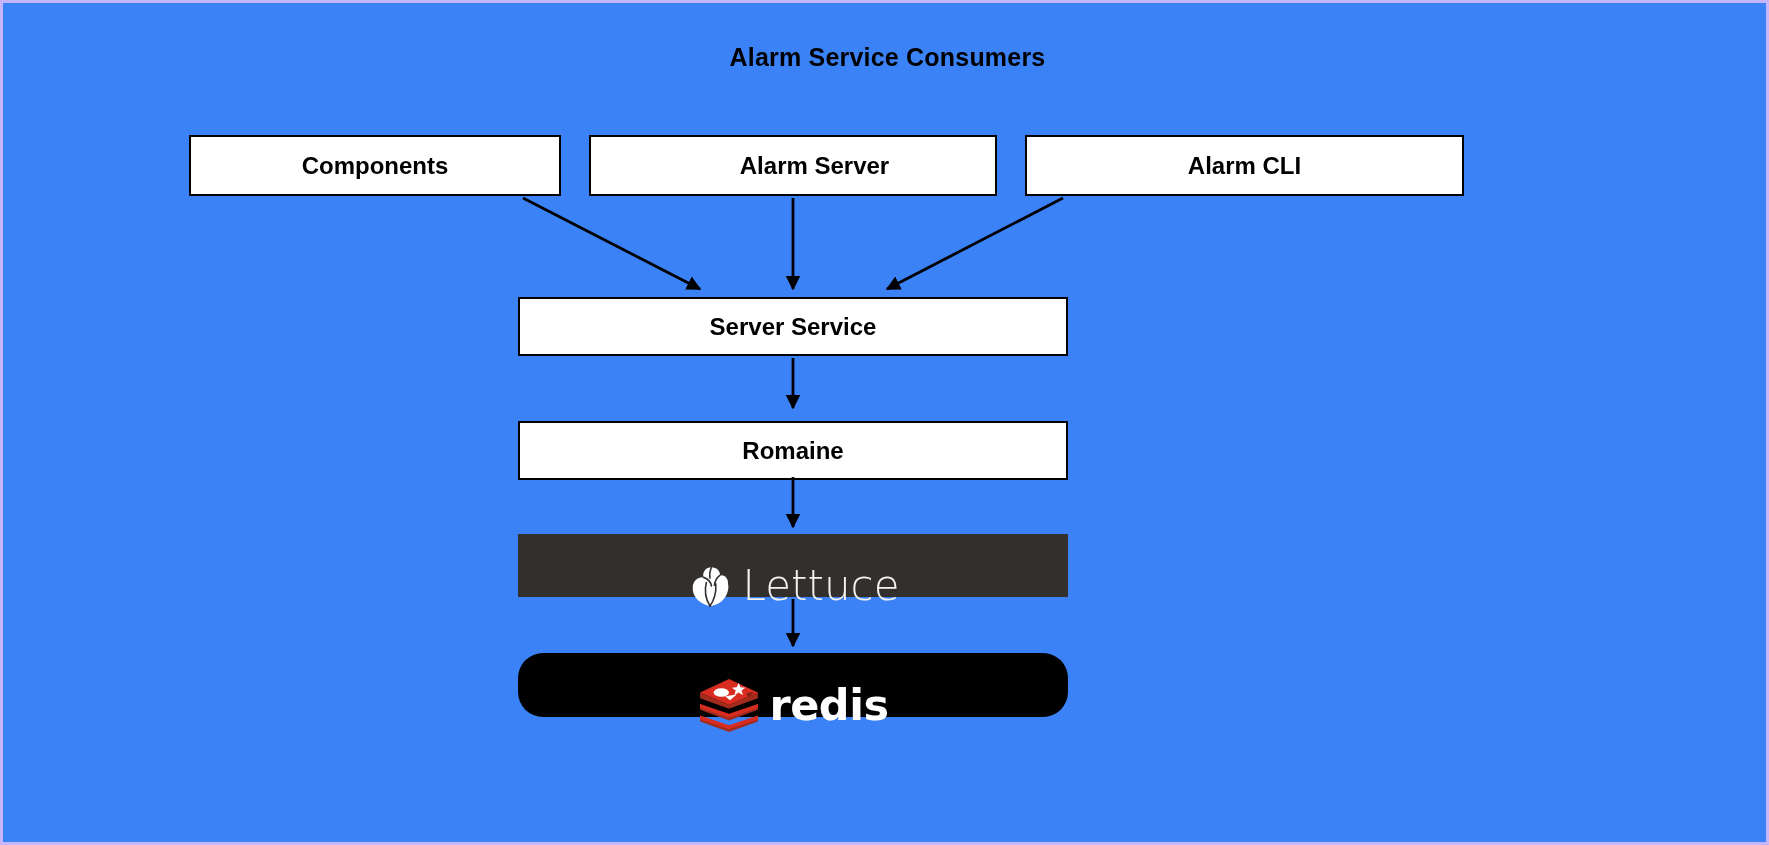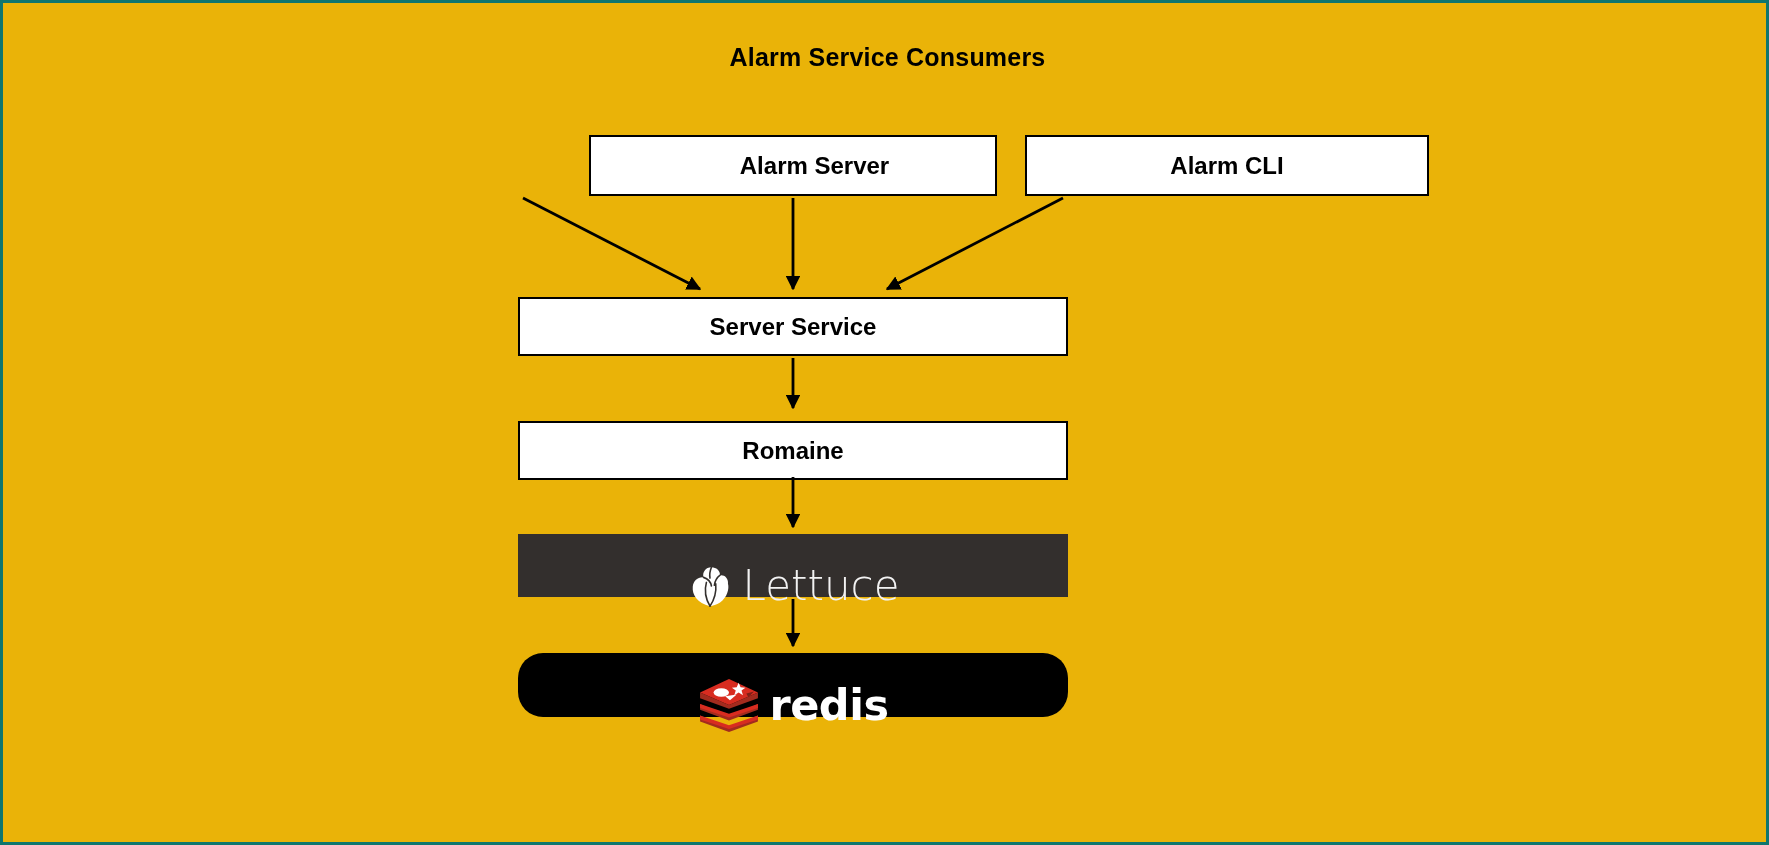--- a/index.html
+++ b/index.html
@@ -11,23 +11,23 @@
     width: 1769px;
     height: 845px;
     font-family: "Liberation Sans", sans-serif;
     overflow: hidden;
   }
 
   #canvas {
     position: relative;
     width: 1769px;
     height: 845px;
-    background: #eab308;
+    background: #3b82f6;
     box-sizing: border-box;
-    border: 3px solid #0f766e;
+    border: 3px solid #c4b5fd;
   }
 
   
   #diagram-title {
     position: absolute;
     left: 0;
     top: 40px;
     width: 1769px;
     text-align: center;
     font-size: 25px;
@@ -49,21 +49,21 @@
   .node-label {
     font-size: 24px;
     font-weight: bold;
     color: #000000;
     line-height: 1;
   }
 
   
   #box-components { left: 186px;  top: 132px; width: 372px; height: 61px; }
   #box-alarm-server { left: 586px; top: 132px; width: 408px; height: 61px; padding-left: 43px; }
-  #box-alarm-cli   { left: 1022px; top: 132px; width: 404px; height: 61px; }
+  #box-alarm-cli   { left: 1022px; top: 132px; width: 439px; height: 61px; }
 
   
   #box-alarm-service { left: 515px; top: 294px; width: 550px; height: 59px; }
   #box-romaine       { left: 515px; top: 418px; width: 550px; height: 59px; }
 
   
   .logo-box {
     position: absolute;
     box-sizing: border-box;
     display: flex;
@@ -112,20 +112,23 @@
     pointer-events: none;
   }
 </style>
 </head>
 <body>
 
 <div id="canvas">
 
   <div id="diagram-title">Alarm Service Consumers</div>
 
+  <div class="node-box" id="box-components">
+    <span class="node-label">Components</span>
+  </div>
 
   <div class="node-box" id="box-alarm-server">
     <span class="node-label">Alarm Server</span>
   </div>
 
   <div class="node-box" id="box-alarm-cli">
     <span class="node-label">Alarm CLI</span>
   </div>
 
   <div class="node-box" id="box-alarm-service">

